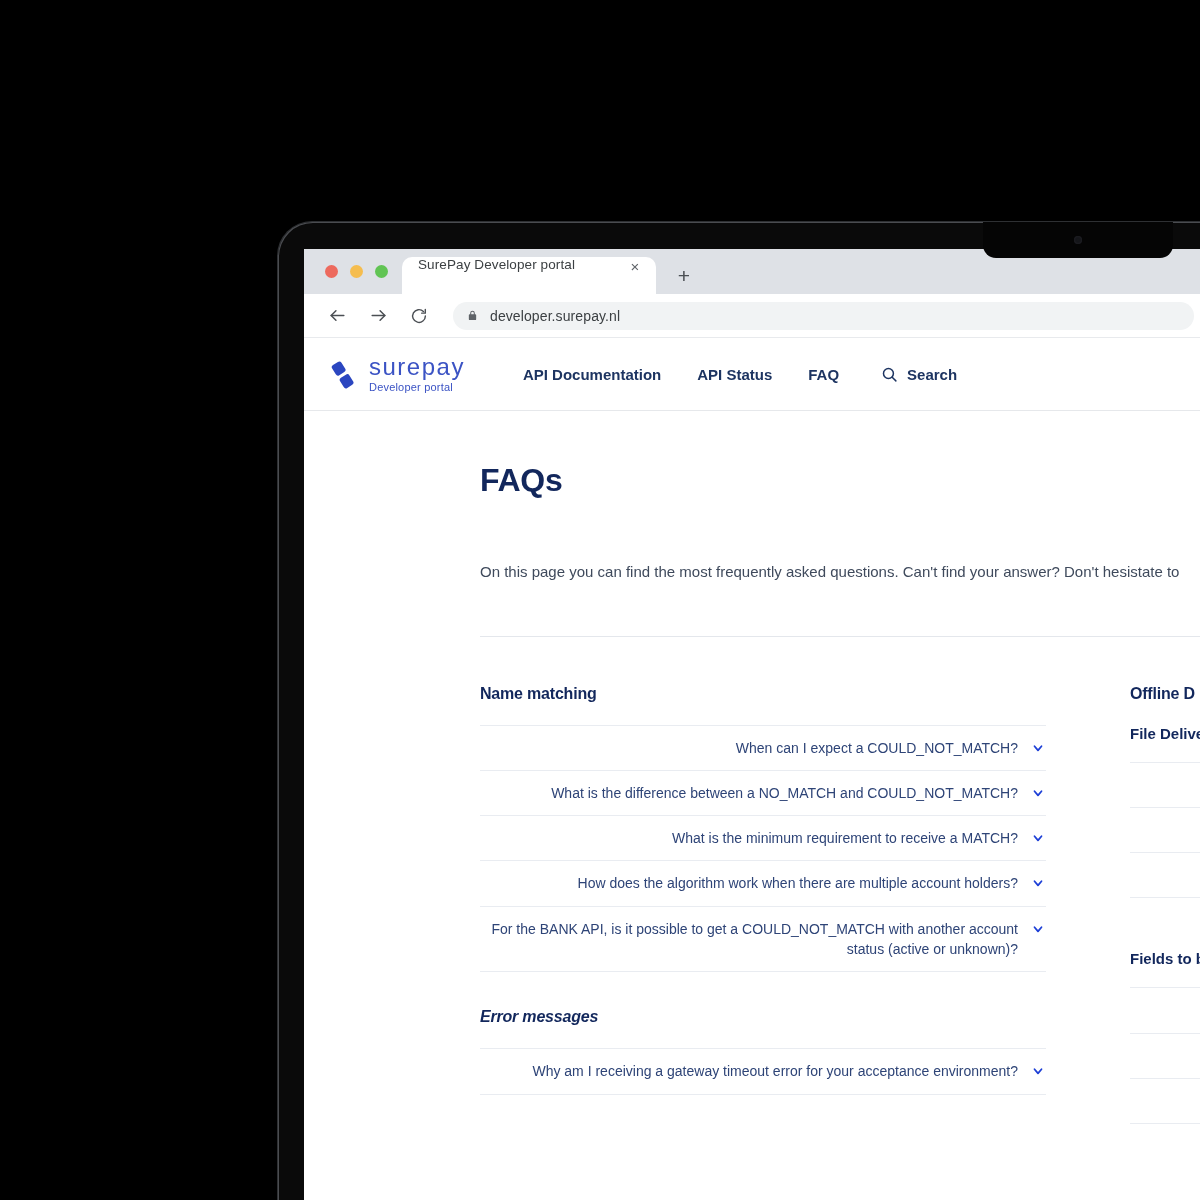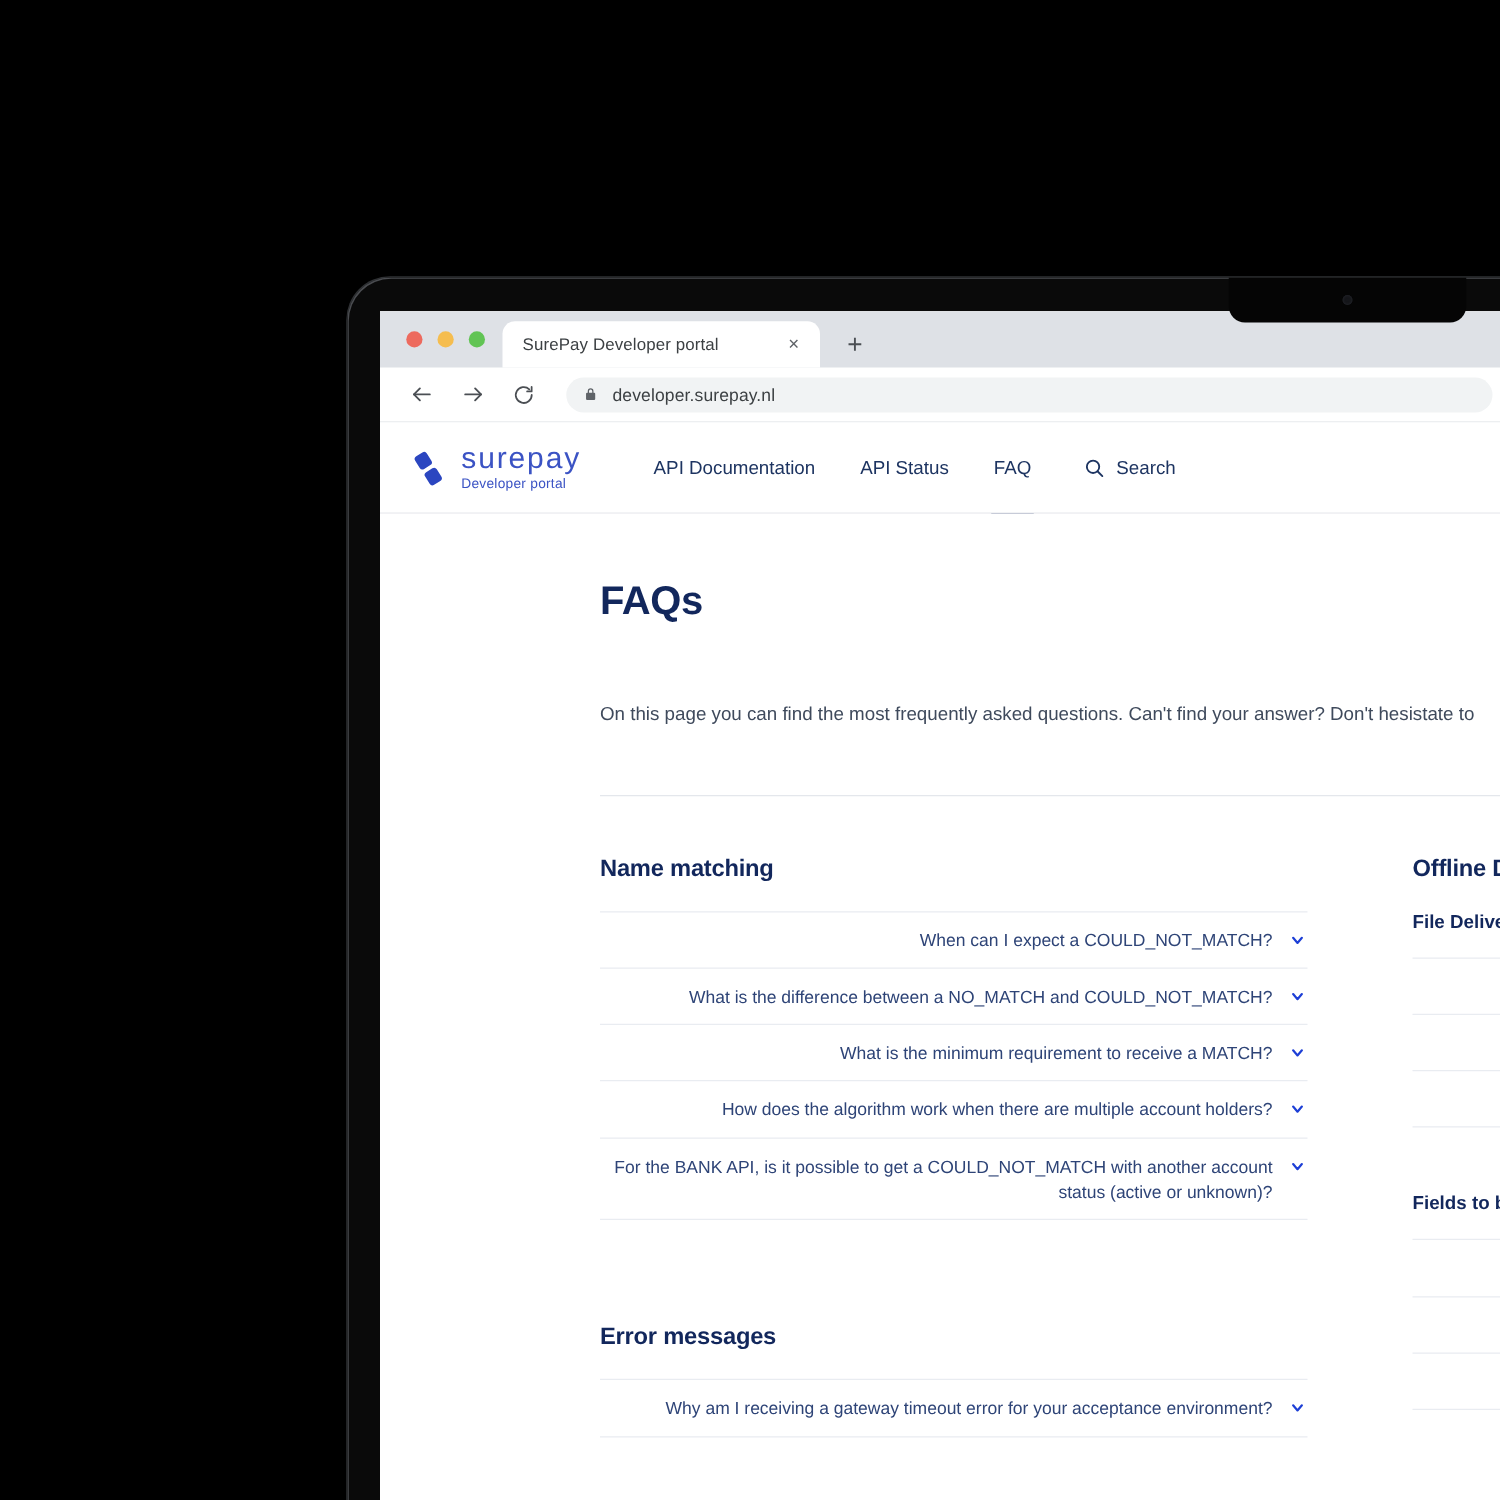--- a/index.html
+++ b/index.html
@@ -60,21 +60,21 @@
   }
   .traffic { position:absolute; left:21px; top:16px; display:flex; gap:12px; }
   .dot { width:13px; height:13px; border-radius:50%; }
   .dot.r{background:#ed6a5e;} .dot.y{background:#f5bd4f;} .dot.g{background:#61c454;}
 
   .tab {
     margin-left:81px;
     width:254px; height:37px;
     background:#ffffff;
     border-top-left-radius:10px; border-top-right-radius:10px;
-    display:flex; align-items:center;
+    display:flex; 
     padding:0 12px 0 16px;
     position:relative;
   }
   .tab-title {
     font-size:13.5px; color:#3c4043; flex:1;
     white-space:nowrap; overflow:hidden; text-overflow:ellipsis;
     letter-spacing:.1px;
   }
   .tab-close {
     width:18px; height:18px; flex:none;
@@ -120,21 +120,21 @@
   .brand-mark { width:28px; height:30px; position:relative; flex:none; }
   .brand-text { display:flex; flex-direction:column; line-height:1; }
   .brand-name {
     font-size:24px; color:#3b53c4; letter-spacing:1.5px;
     font-weight:400;
   }
   .brand-sub {
     font-size:11px; color:#3b53c4; letter-spacing:.2px; margin-top:3px;
   }
 
-  .site-nav { display:flex; align-items:center; margin-left:40px; height:100%; }
+  .site-nav { display:flex; align-items:center; margin-left:40px; height:100%;font-weight:bold; }
   .nav-item {
     font-size:15px; color:#1d3461;
     padding:0 18px; height:100%;
     display:flex; align-items:center;
     position:relative; white-space:nowrap;
   }
   .nav-item.active::after {
     content:""; position:absolute;
     left:50%; margin-left:-17px; bottom:-4px;
     width:34px; height:3px; background:#12275c;
@@ -162,25 +162,25 @@
   }
 
   .columns {
     display:flex; gap:84px;
     padding-top:48px;
   }
   .col-left { width:566px; flex:none; }
   .col-right { width:566px; flex:none; }
 
   .sec-title {
-    font-size:19px; font-weight:bold; color:#12275c;
+    font-size:16px; font-weight:bold; color:#12275c;
     letter-spacing:-.2px;
     margin-bottom:22px;
   }
-  .sec-title.spaced { margin-top:83px; }
+  .sec-title.spaced { margin-top:36px;font-style:italic; }
   .sub-title {
     font-size:15px; font-weight:bold; color:#12275c;
     margin-bottom:20px;
   }
   .sub-title.spaced { margin-top:52px; }
 
   .faq-list { border-top:1px solid #e9ecf1; }
   .faq-row {
     border-bottom:1px solid #e9ecf1;
     display:flex; align-items:flex-start;

